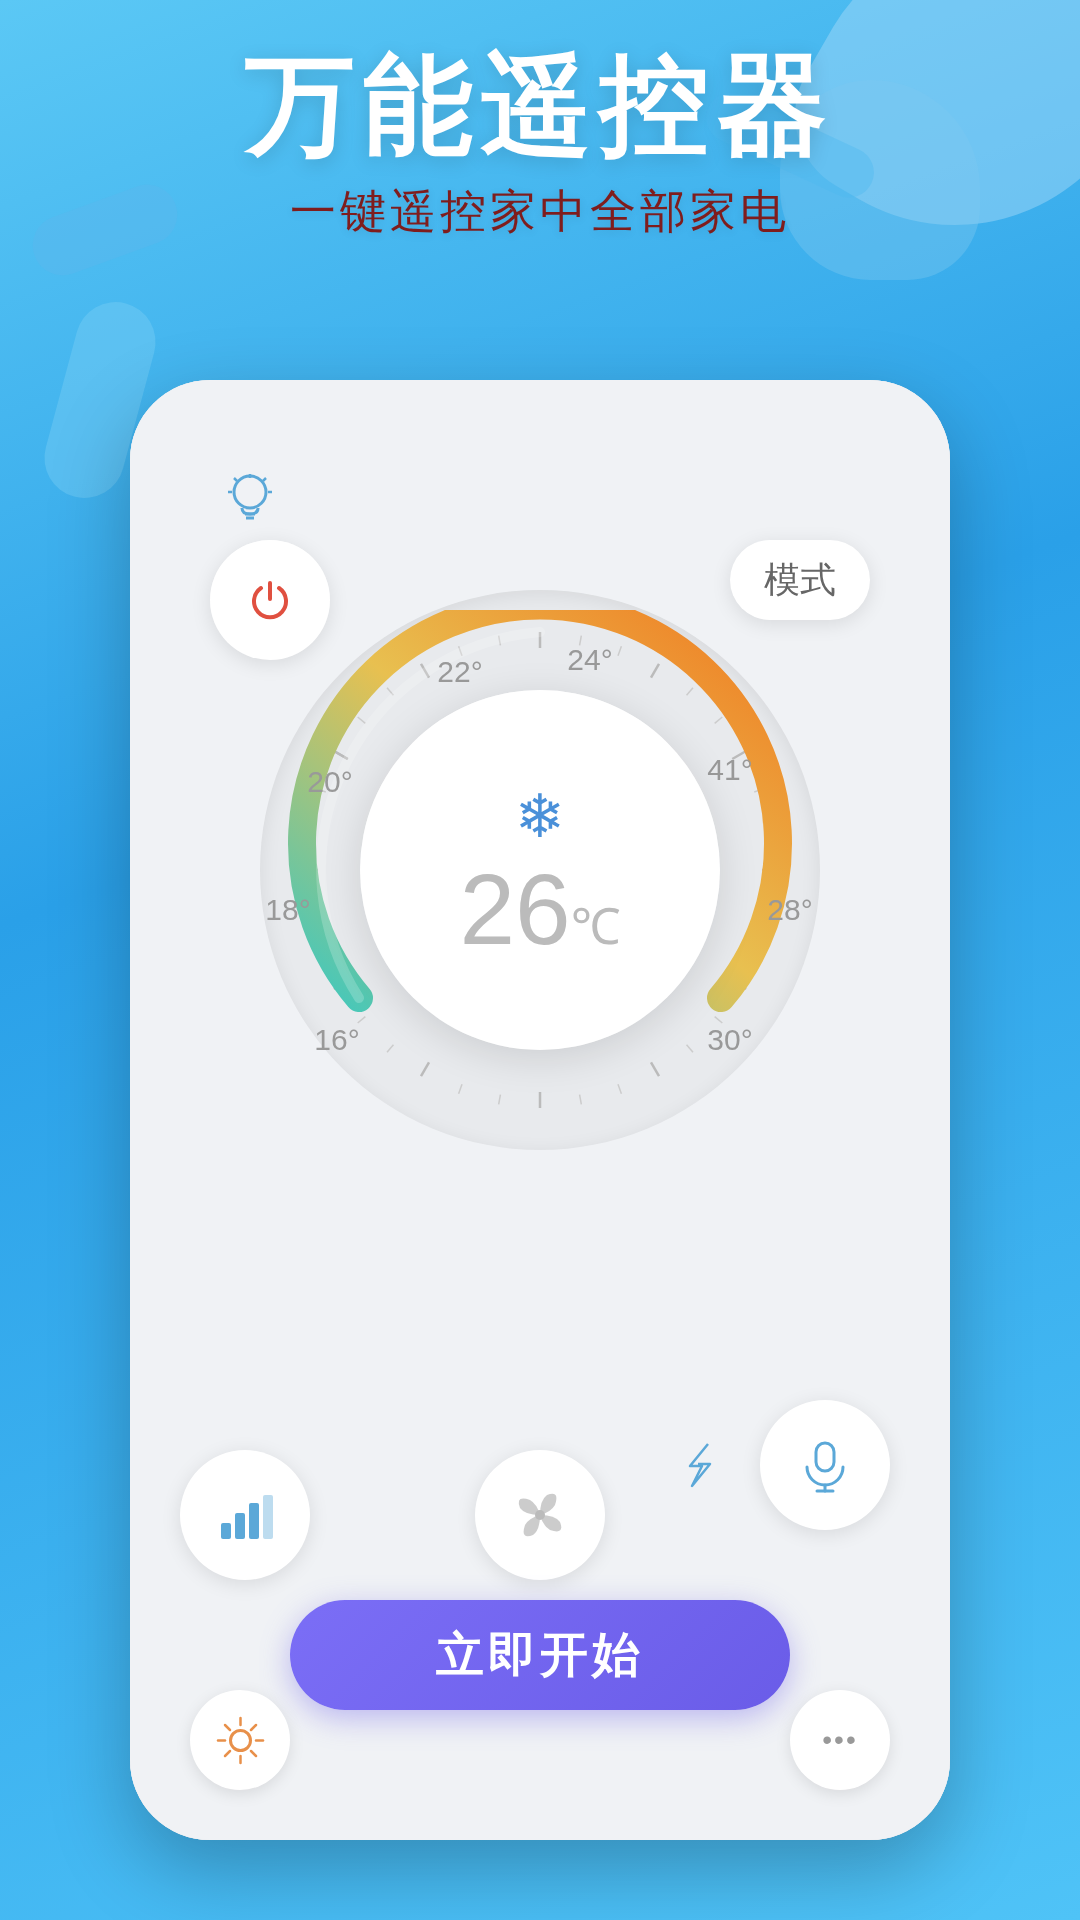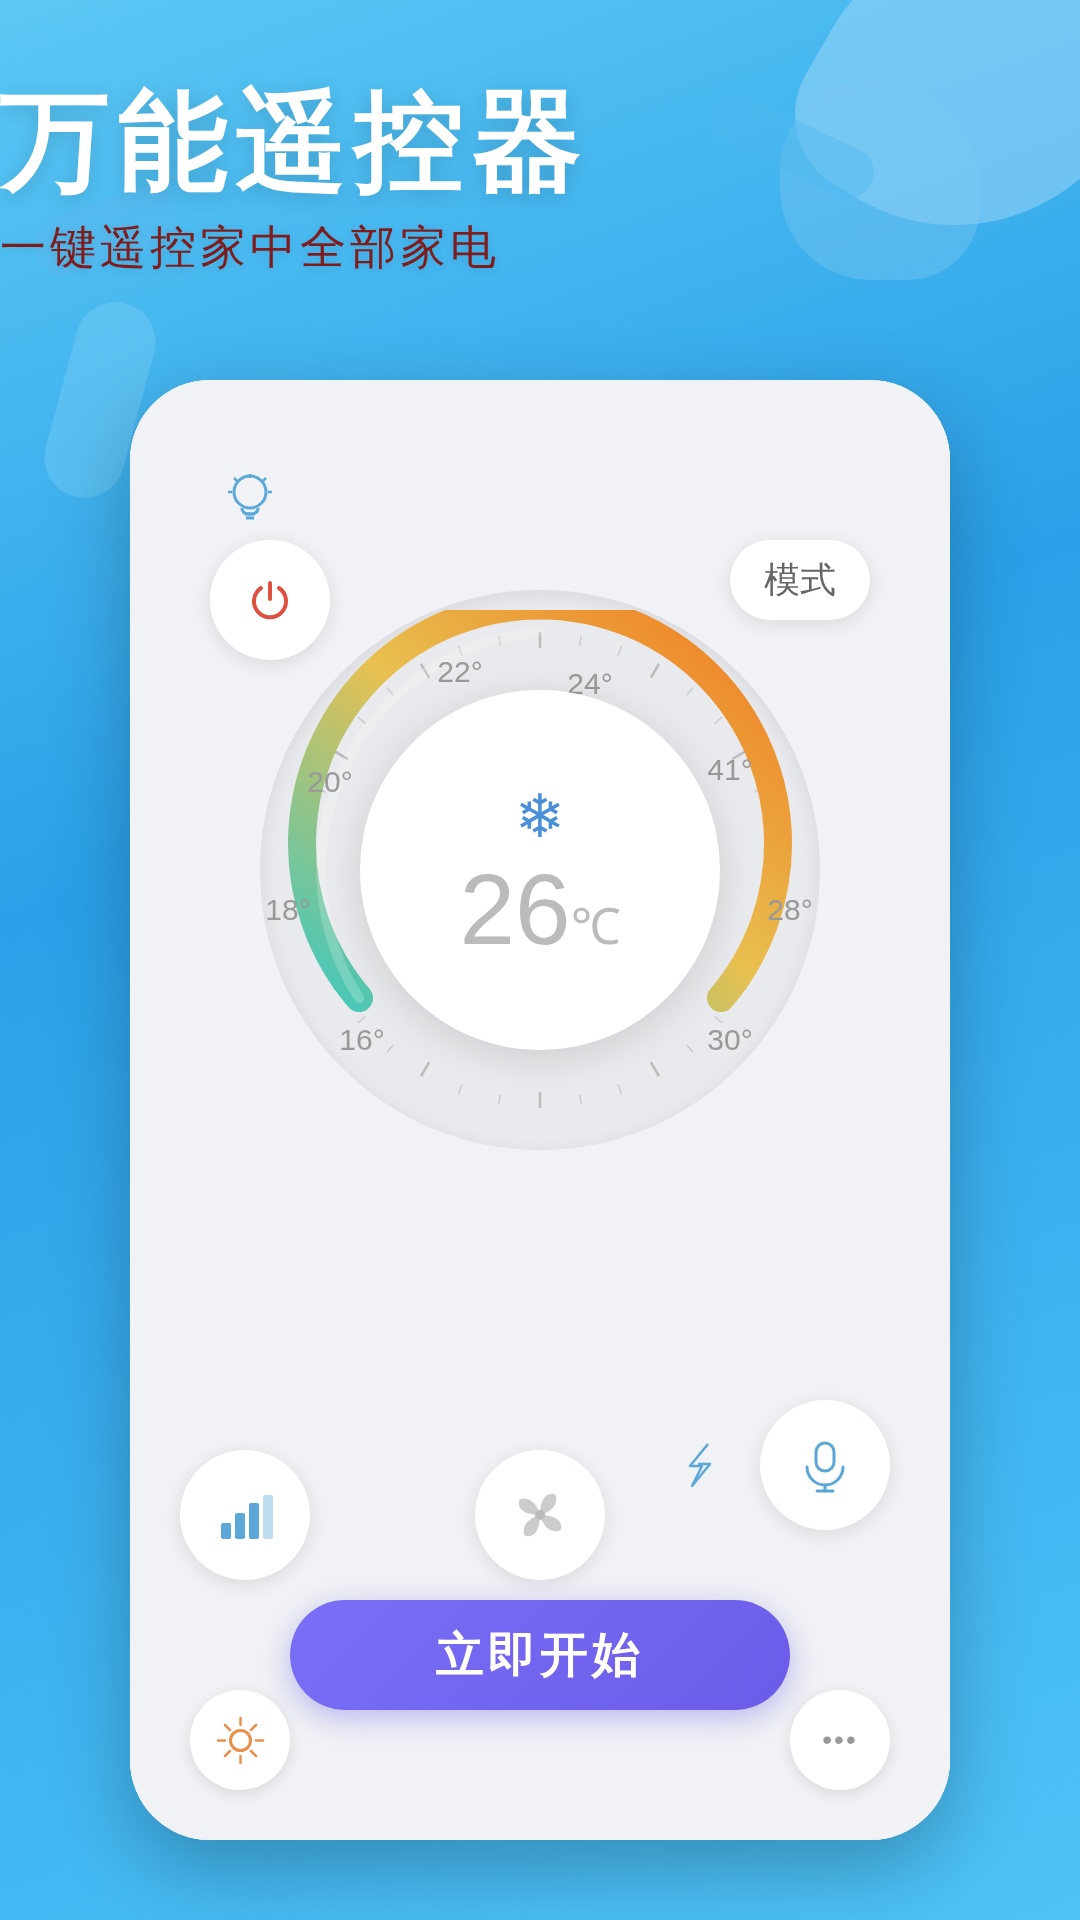--- a/index.html
+++ b/index.html
@@ -55,21 +55,22 @@
       top: 120px; right: 200px;
       border-radius: 25px;
       transform: rotate(25deg);
       opacity: 0.4;
     }
 
     
     .header {
       position: relative;
       z-index: 10;
-      padding-top: 80px;
+      text-align: center;
+      padding-top: 44px;
     }
     .header-title {
       font-size: 110px;
       font-weight: 900;
       color: white;
       letter-spacing: 8px;
       text-shadow: 0 4px 20px rgba(0,0,0,0.15);
       line-height: 1.1;
     }
     .header-subtitle {
@@ -411,29 +412,29 @@
           <line x1="260" y1="22" x2="260" y2="38" transform="rotate(300 260 260)" stroke="#bbb" stroke-width="2.5"></line>
         </g>
 
         <path d="M 79 388 A 238 238 0 1 1 441 388" fill="none" stroke="url(#arcGrad2)" stroke-width="28" stroke-linecap="round"></path>
 
         <path d="M 79 388 A 238 238 0 0 1 260 22" fill="none" stroke="rgba(255,255,255,0.2)" stroke-width="10" stroke-linecap="round"></path>
       </svg>
 
       <div class="temp-labels">
 
-        <div class="temp-label" style="left: 112px; top: 460px;">16°</div>
+        <div class="temp-label" style="left: 87px; top: 460px;">16°</div>
 
         <div class="temp-label" style="left: 38px; top: 330px;">18°</div>
 
         <div class="temp-label" style="left: 80px; top: 202px;">20°</div>
 
         <div class="temp-label" style="left: 210px; top: 92px;">22°</div>
 
-        <div class="temp-label" style="left: 340px; top: 80px; margin-top: 24px;">24°</div>
+        <div class="temp-label" style="left: 340px; top: 80px;">24°</div>
 
         <div class="temp-label" style="left: 480px; top: 190px;">41°</div>
 
         <div class="temp-label" style="left: 540px; top: 330px;">28°</div>
 
         <div class="temp-label" style="left: 480px; top: 460px; text-align: right;">30°</div>
       </div>
 
       <div class="inner-circle">
         <div class="snowflake-icon">❄</div>

